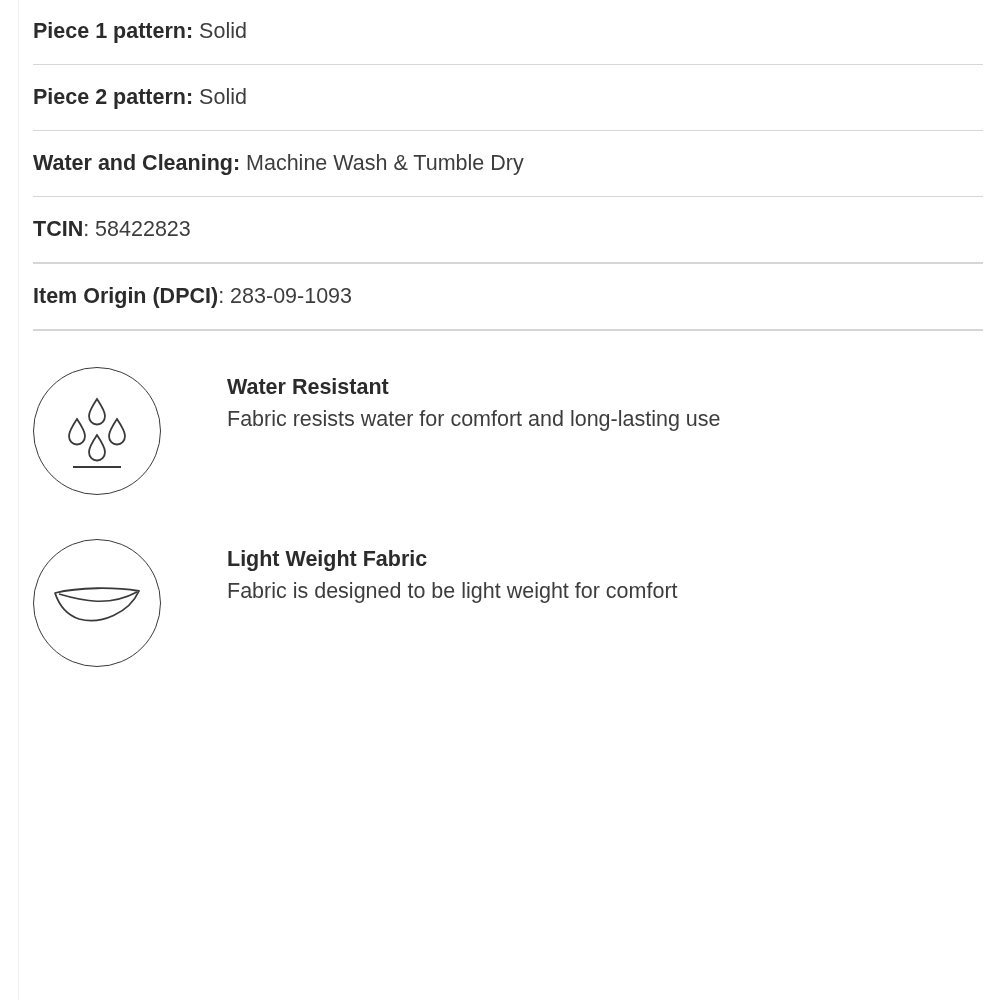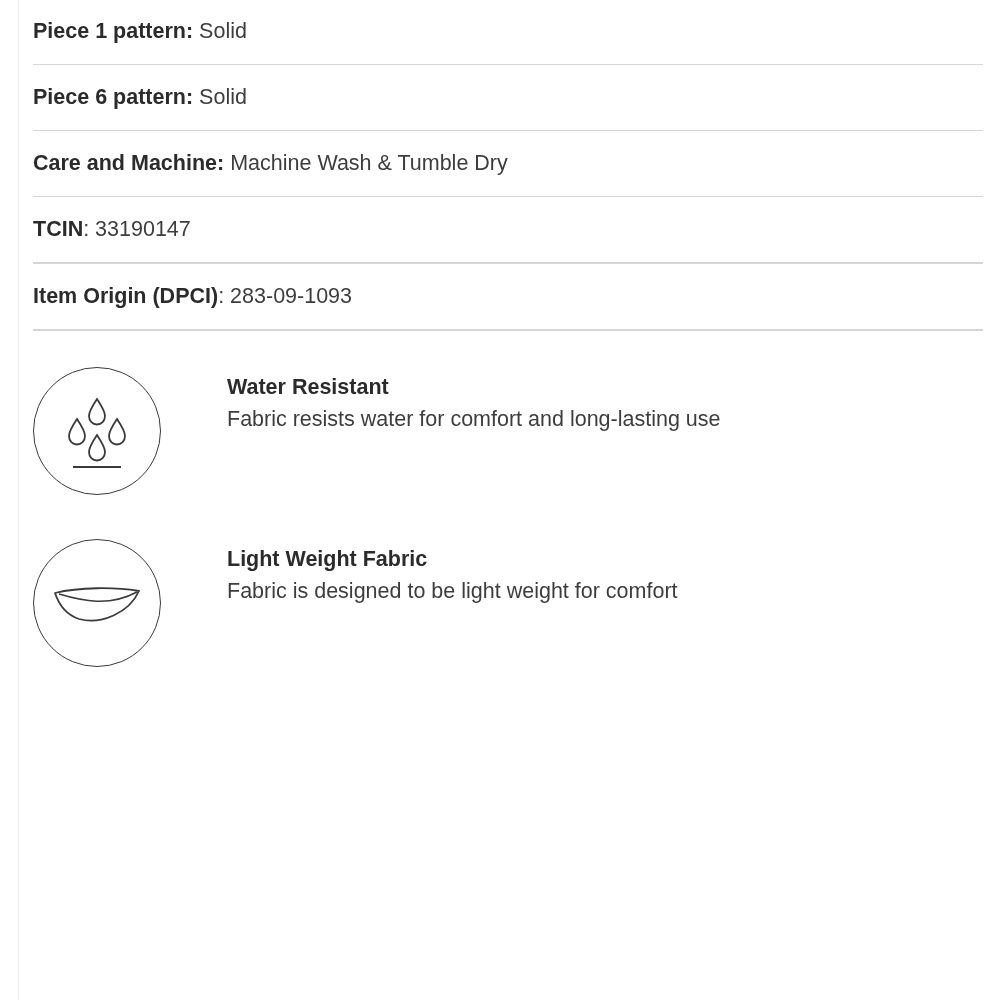--- a/index.html
+++ b/index.html
@@ -128,31 +128,31 @@
   <div class="content">
 
     <div class="spec-list">
 
       <div class="spec-row first">
         <div class="spec-text"><span class="spec-label">Piece 1 pattern:</span><span class="spec-value"> Solid</span></div>
       </div>
       <div class="divider"></div>
 
       <div class="spec-row">
-        <div class="spec-text"><span class="spec-label">Piece 6 pattern:</span><span class="spec-value"> Solid</span></div>
-      </div>
-      <div class="divider"></div>
-
-      <div class="spec-row">
-        <div class="spec-text"><span class="spec-label">Care and Machine:</span><span class="spec-value"> Machine Wash &amp; Tumble Dry</span></div>
-      </div>
-      <div class="divider"></div>
-
-      <div class="spec-row">
-        <div class="spec-text"><span class="spec-label">TCIN</span><span class="spec-value">: 33190147</span></div>
+        <div class="spec-text"><span class="spec-label">Piece 2 pattern:</span><span class="spec-value"> Solid</span></div>
+      </div>
+      <div class="divider"></div>
+
+      <div class="spec-row">
+        <div class="spec-text"><span class="spec-label">Water and Cleaning:</span><span class="spec-value"> Machine Wash &amp; Tumble Dry</span></div>
+      </div>
+      <div class="divider"></div>
+
+      <div class="spec-row">
+        <div class="spec-text"><span class="spec-label">TCIN</span><span class="spec-value">: 58422823</span></div>
       </div>
       <div class="divider"></div>
 
       <div class="divider"></div>
 
       <div class="spec-row">
         <div class="spec-text"><span class="spec-label">Item Origin (DPCI)</span><span class="spec-value">: 283-09-1093</span></div>
       </div>
       <div class="divider"></div>
 

